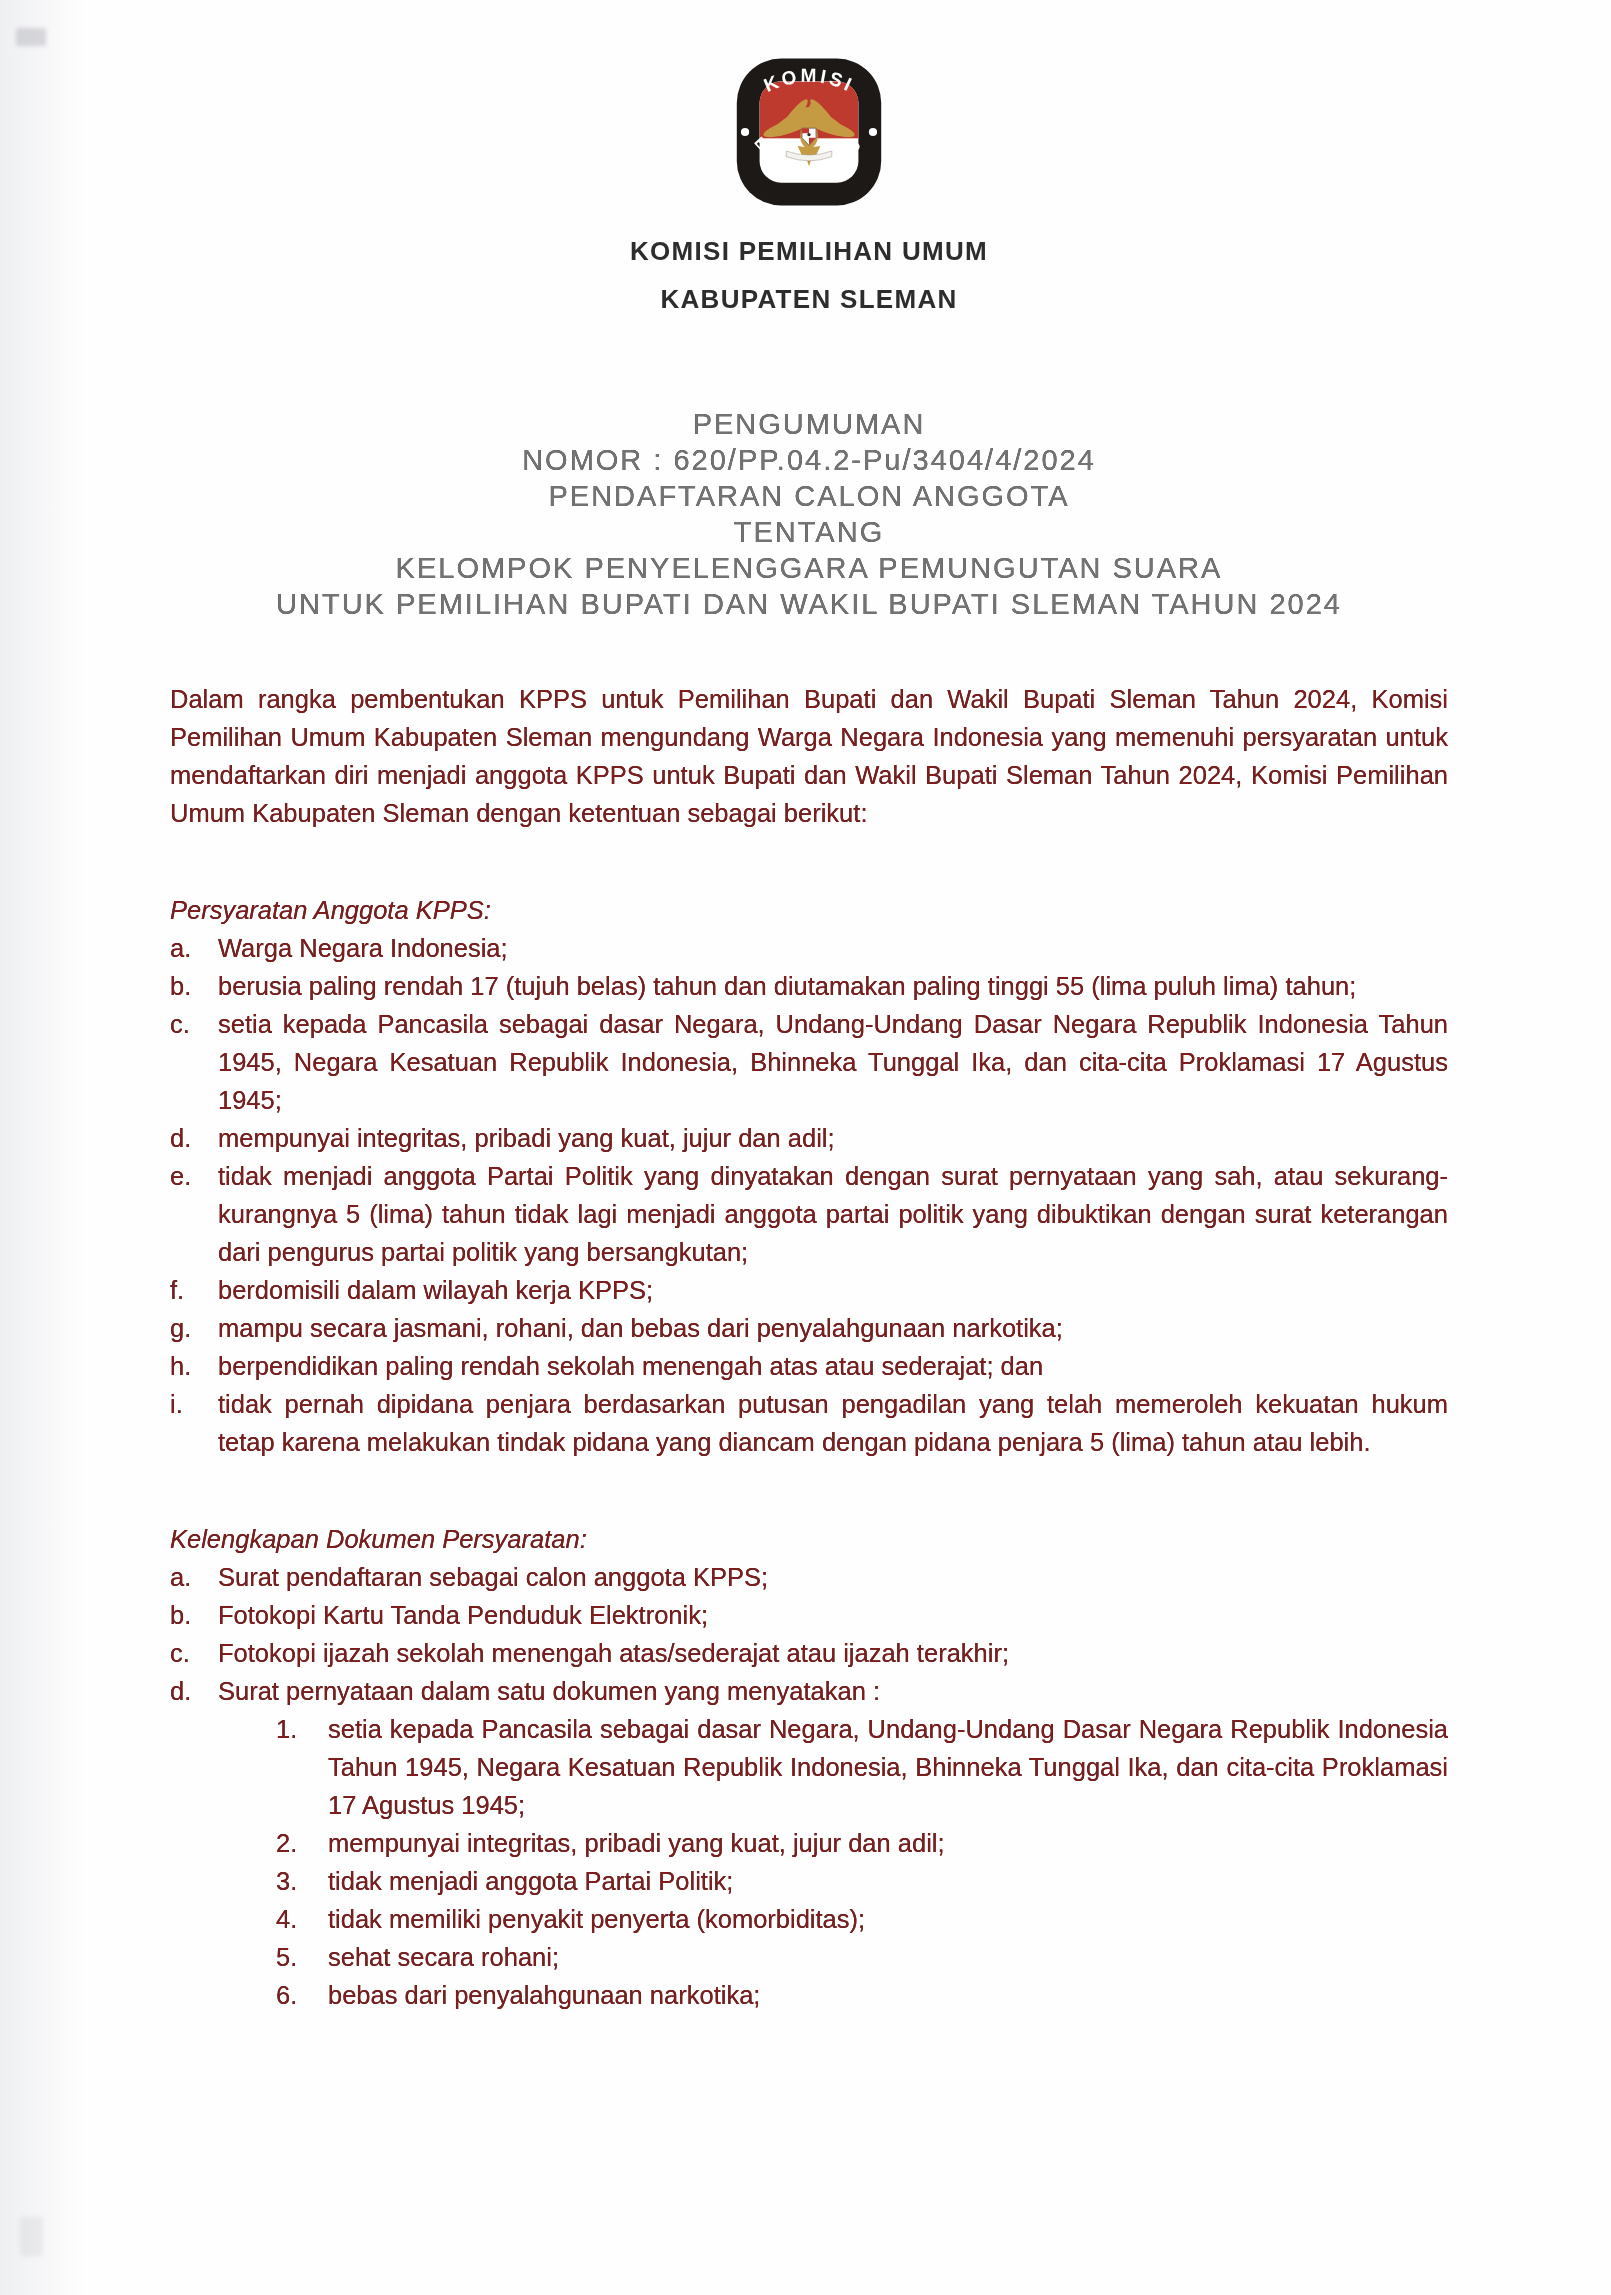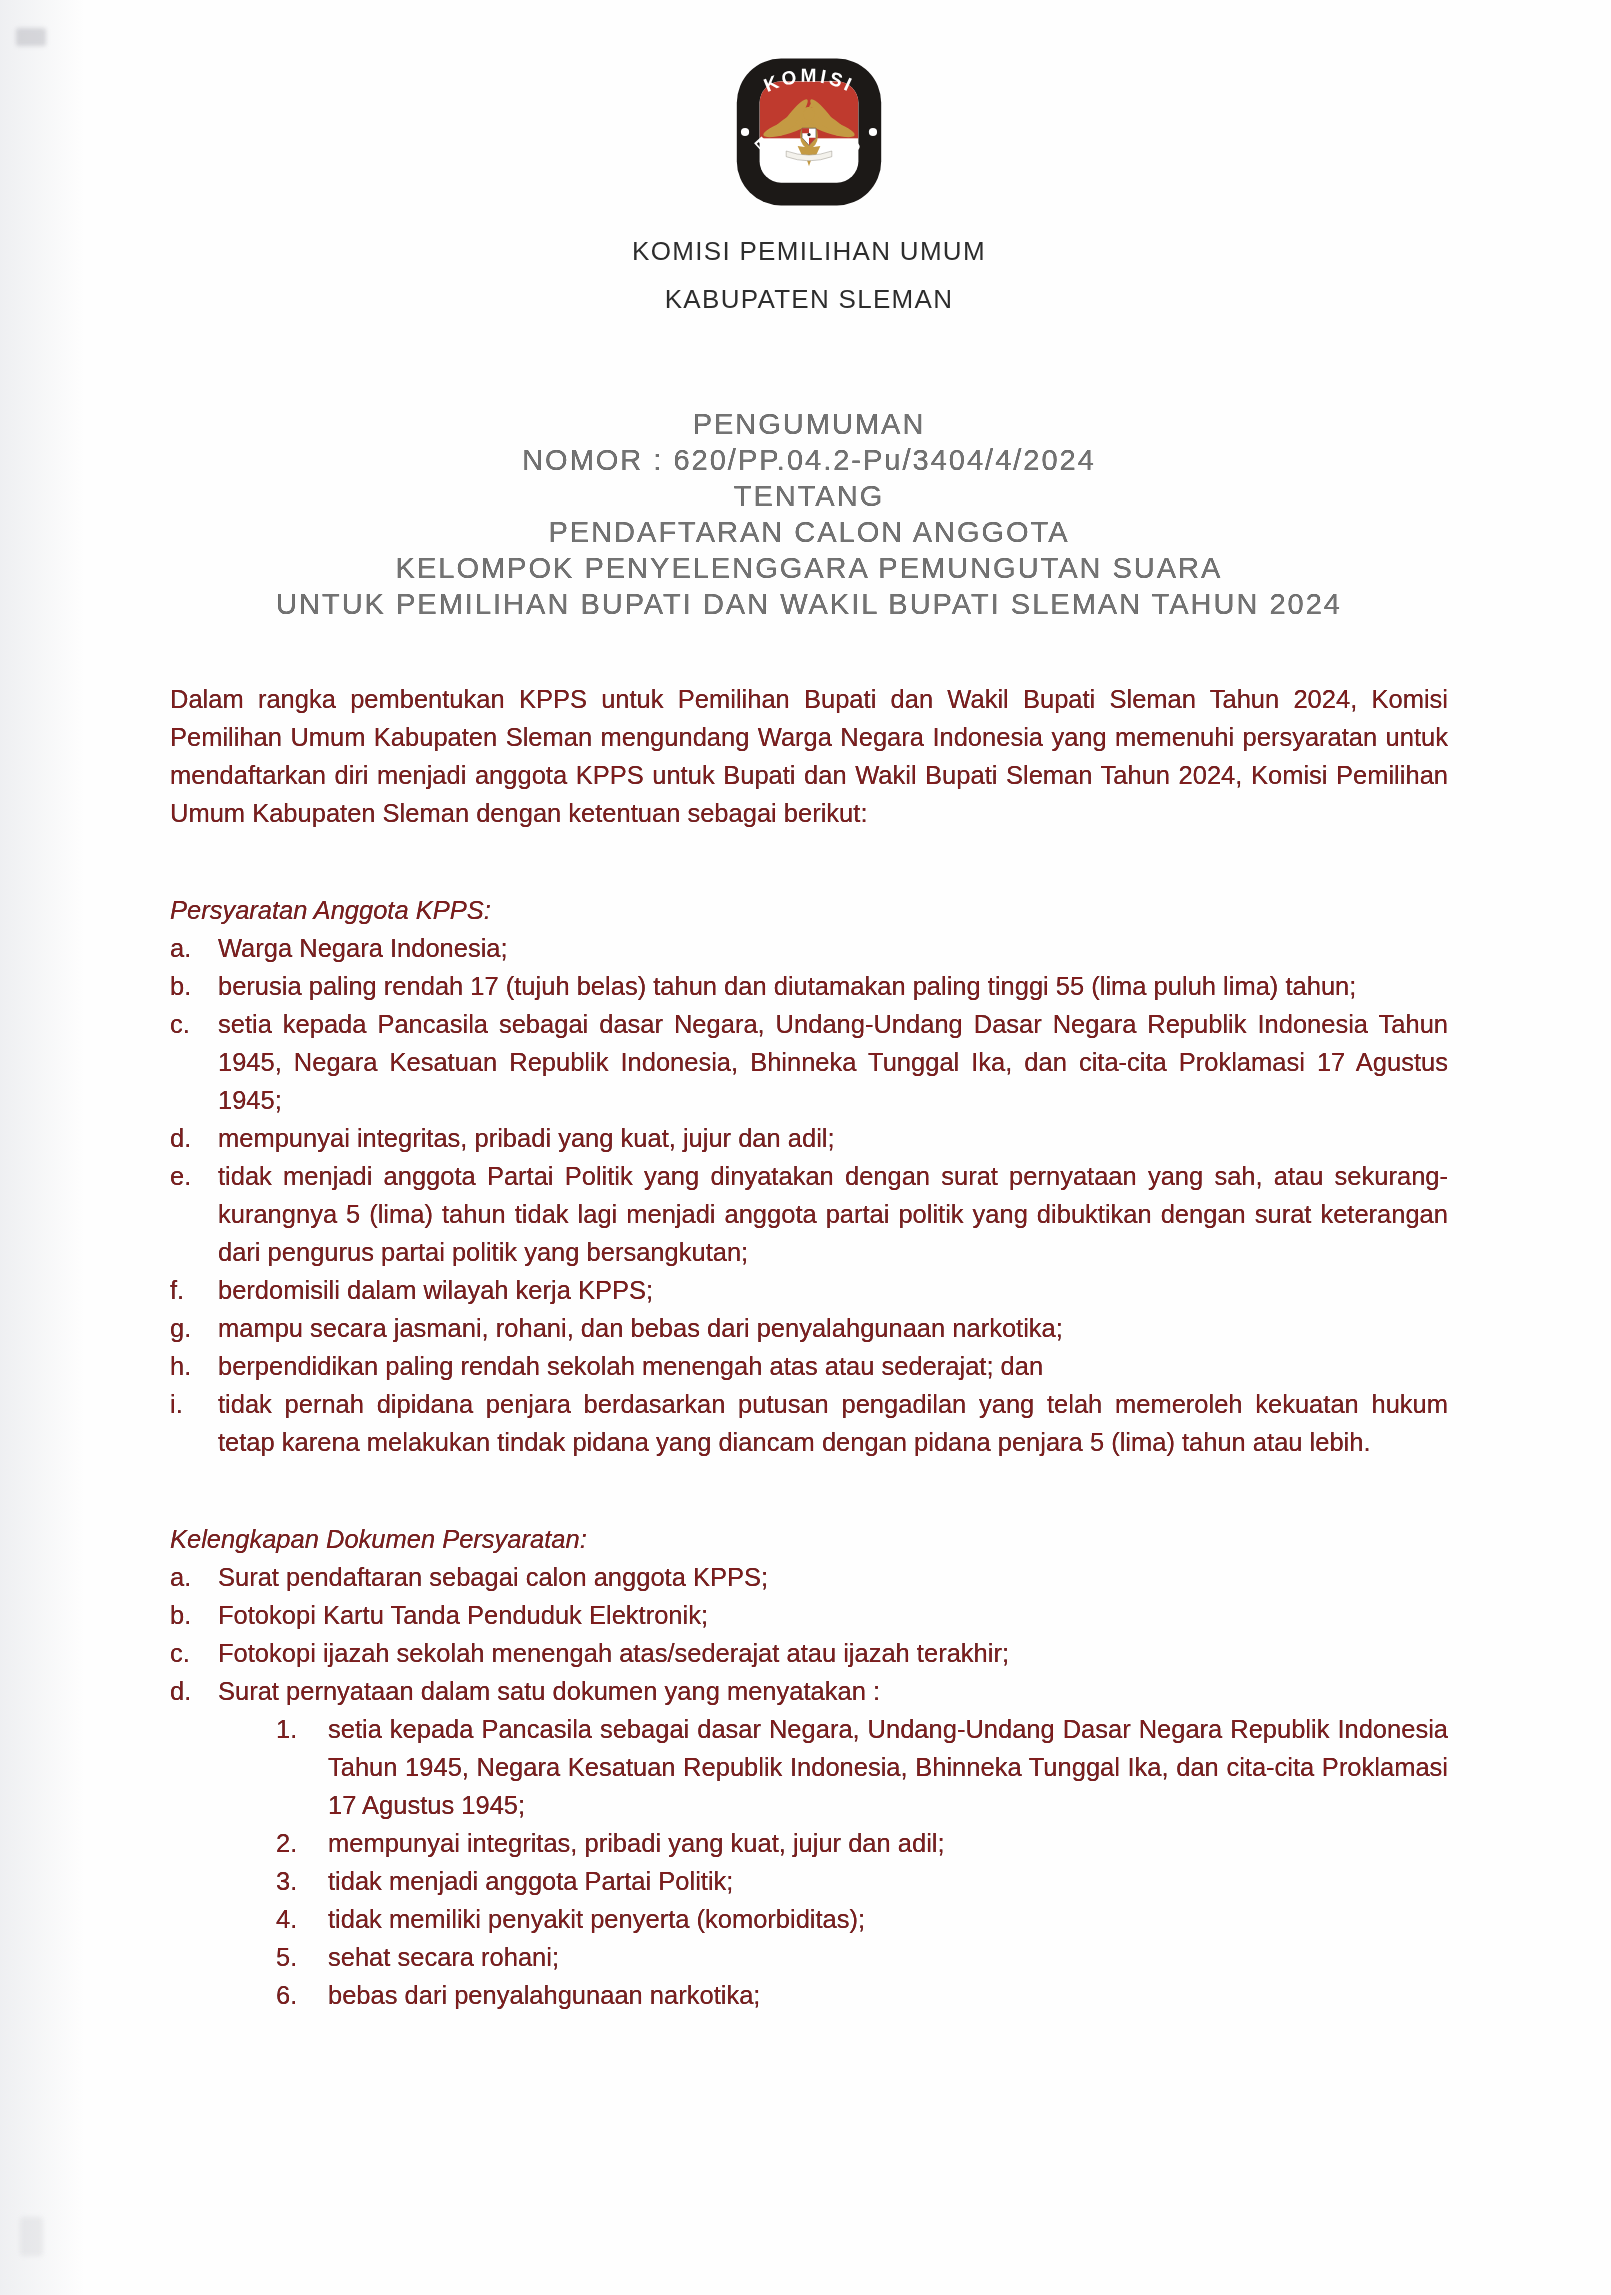--- a/index.html
+++ b/index.html
@@ -29,21 +29,21 @@
     filter: blur(2px);
   }
   .smudge-bl {
     position: absolute; left: 19.7px; bottom: 39px; width: 23.6px; height: 39px;
     background: rgba(140,140,150,0.12); border-radius: 3.9px;
     filter: blur(2.6px);
   }
 
   .doc-header { text-align: center; padding-top: 56px; }
   .logo-wrap { display: inline-block; width: 152px; height: 152px; }
-  .org-lines { margin-top: 17px; }
+  .org-lines { margin-top: 17px; font-weight: bold; }
   .org-line {
     font-size: 26px; letter-spacing: 1.3px; color: #2d2d2d;
     line-height: 48px;
   }
 
   .title-block { margin-top: 83px; text-align: center; }
   .title-line {
     font-size: 29px; letter-spacing: 2px; color: #737373;
     line-height: 36px; white-space: nowrap;
     text-shadow: 0 0 0.4px #222;
@@ -128,22 +128,22 @@
     </div>
     <div class="org-lines">
       <div class="org-line">KOMISI PEMILIHAN UMUM</div>
       <div class="org-line">KABUPATEN SLEMAN</div>
     </div>
   </div>
 
   <div class="title-block">
     <div class="title-line">PENGUMUMAN</div>
     <div class="title-line">NOMOR : 620/PP.04.2-Pu/3404/4/2024</div>
+    <div class="title-line">PENDAFTARAN CALON ANGGOTA</div>
     <div class="title-line">TENTANG</div>
-    <div class="title-line">PENDAFTARAN CALON ANGGOTA</div>
     <div class="title-line">KELOMPOK PENYELENGGARA PEMUNGUTAN SUARA</div>
     <div class="title-line">UNTUK PEMILIHAN BUPATI DAN WAKIL BUPATI SLEMAN TAHUN 2024</div>
   </div>
 
   <p class="body-text intro">Dalam rangka pembentukan KPPS untuk Pemilihan Bupati dan Wakil Bupati Sleman Tahun 2024, Komisi Pemilihan Umum Kabupaten Sleman mengundang Warga Negara Indonesia yang memenuhi persyaratan untuk mendaftarkan diri menjadi anggota KPPS untuk Bupati dan Wakil Bupati Sleman Tahun 2024, Komisi Pemilihan Umum Kabupaten Sleman dengan ketentuan sebagai berikut:</p>
 
   <div class="section body-text">
     <div class="section-heading">Persyaratan Anggota KPPS:</div>
     <div class="li">
       <span class="lbl">a.</span>

